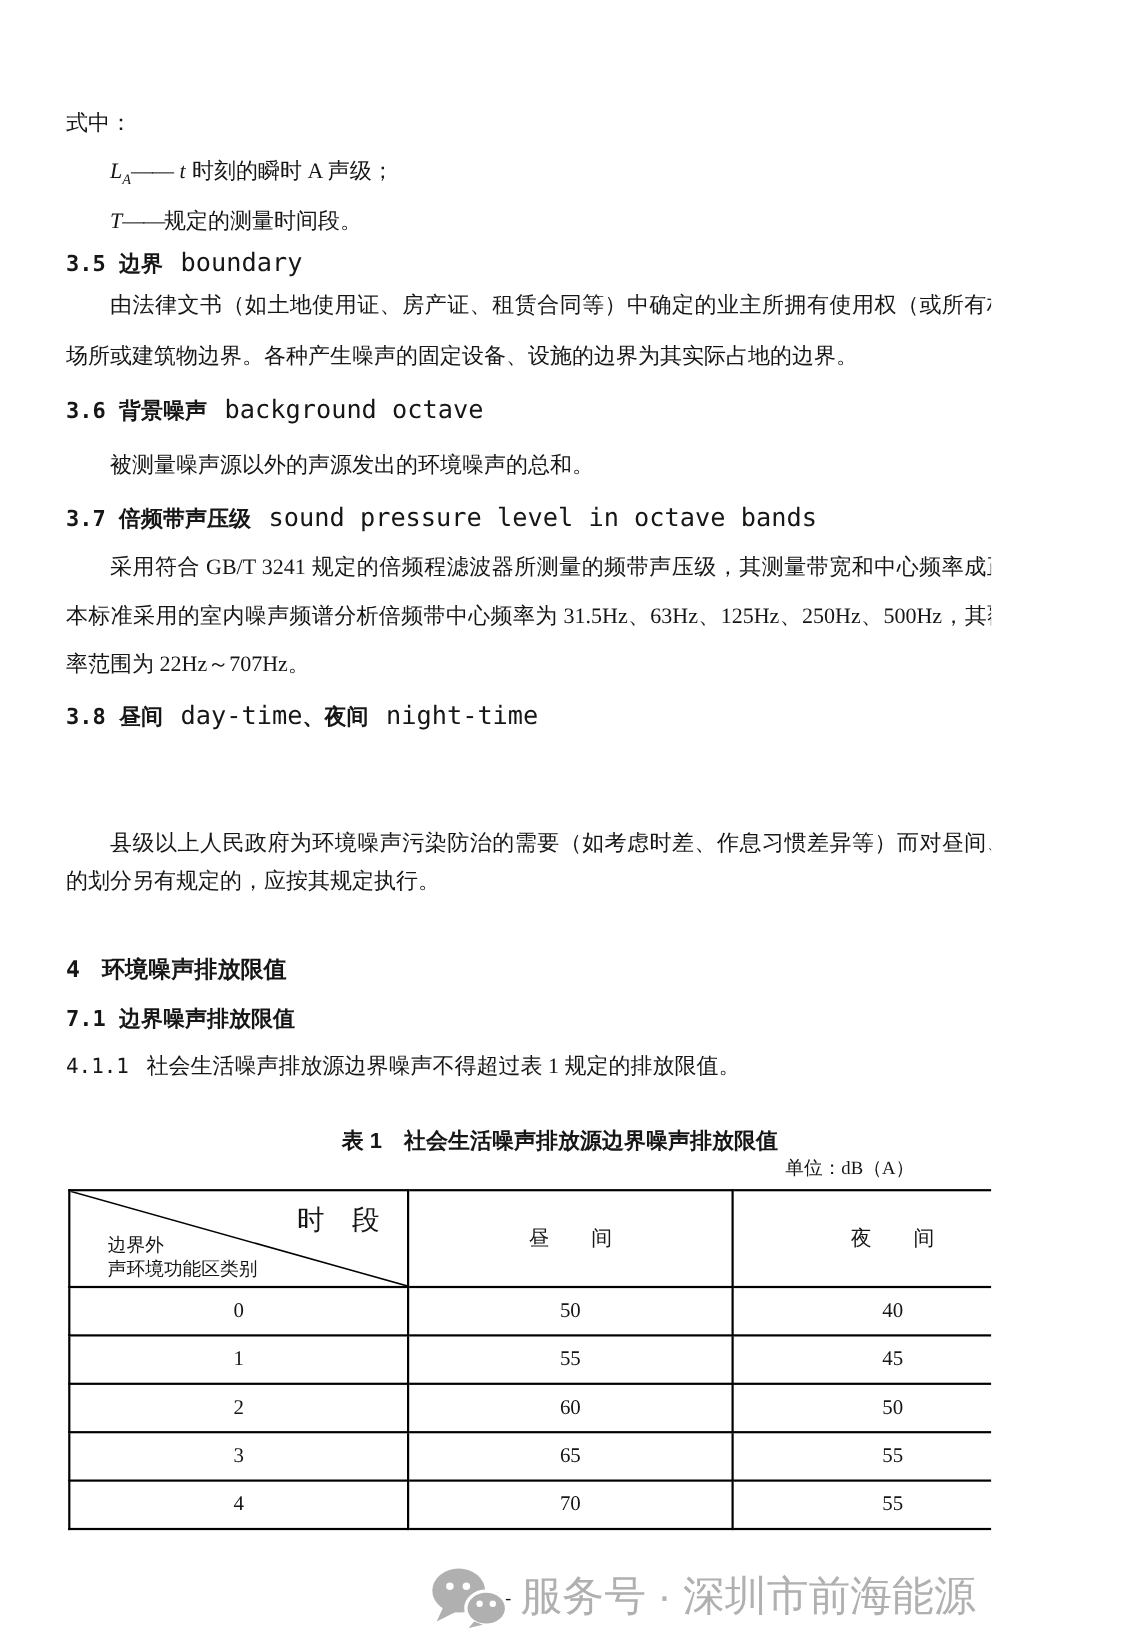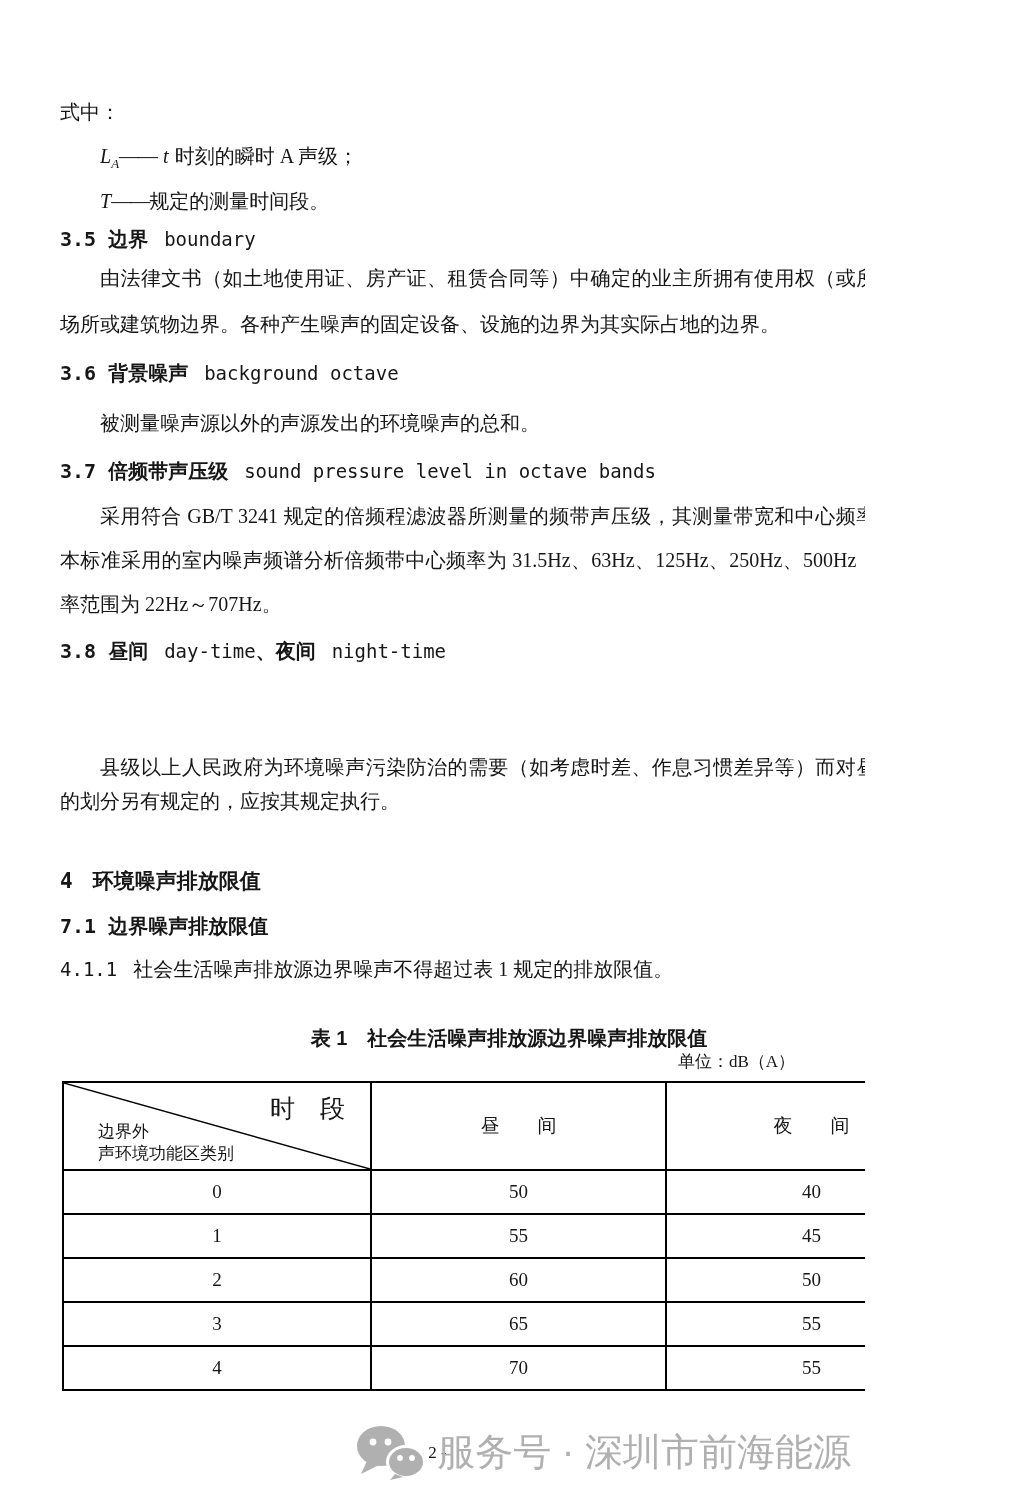--- a/index.html
+++ b/index.html
@@ -3,20 +3,21 @@
 <meta charset="utf-8">
 <style>
   html,body{margin:0;padding:0;background:#ffffff;}
   .page{
     position:relative;
     width:865px;height:1492px;
     background:#ffffff;
     color:#161616;
     font-family:"Liberation Serif","DejaVu Serif",serif;
     overflow:hidden;
+    padding-left:36px;
   }
   .blk{position:absolute;}
   
   .para{
     left:60px;width:898px;
     font-size:20px;line-height:46px;
     text-align:justify;text-indent:2em;
     font-family:"Liberation Serif","DejaVu Serif",serif;
   }
   .para-tight{line-height:34px;}
@@ -24,21 +25,21 @@
   
   .def{left:100px;font-size:20px;line-height:24px;}
   .def .sym{font-style:italic;}
   .def sub{font-size:13px;line-height:0;}
   .def .dash{letter-spacing:-1px;}
   .def .var{font-style:italic;margin:0 6px;}
   
   .hd{left:60px;font-size:20px;font-weight:bold;line-height:26px;white-space:nowrap;}
   .hd .num{font-family:"DejaVu Sans Mono","Liberation Mono",monospace;margin-right:12px;}
   .hd .zh{font-family:"Liberation Sans","DejaVu Sans",sans-serif;}
-  .hd .en{font-family:"DejaVu Sans Mono","Liberation Mono",monospace;font-weight:400;margin-left:16px;font-size:19px;}
+  .hd .en{font-family:"DejaVu Sans Mono","Liberation Mono",monospace;font-weight:400;margin-left:16px;font-size:23px;}
   .hd-big{font-size:21px;}
   .hd-big .num{margin-right:20px;}
   .p411 .num{font-family:"DejaVu Sans Mono","Liberation Mono",monospace;font-size:19px;margin-right:16px;}
   
   .tbl-title{
     left:60px;width:898px;top:1026px;text-align:center;
     font-family:"Liberation Sans","DejaVu Sans",sans-serif;
     font-weight:bold;font-size:20px;line-height:24px;
   }
   .unit-note{right:70px;top:1052px;font-size:17px;line-height:20px;}

